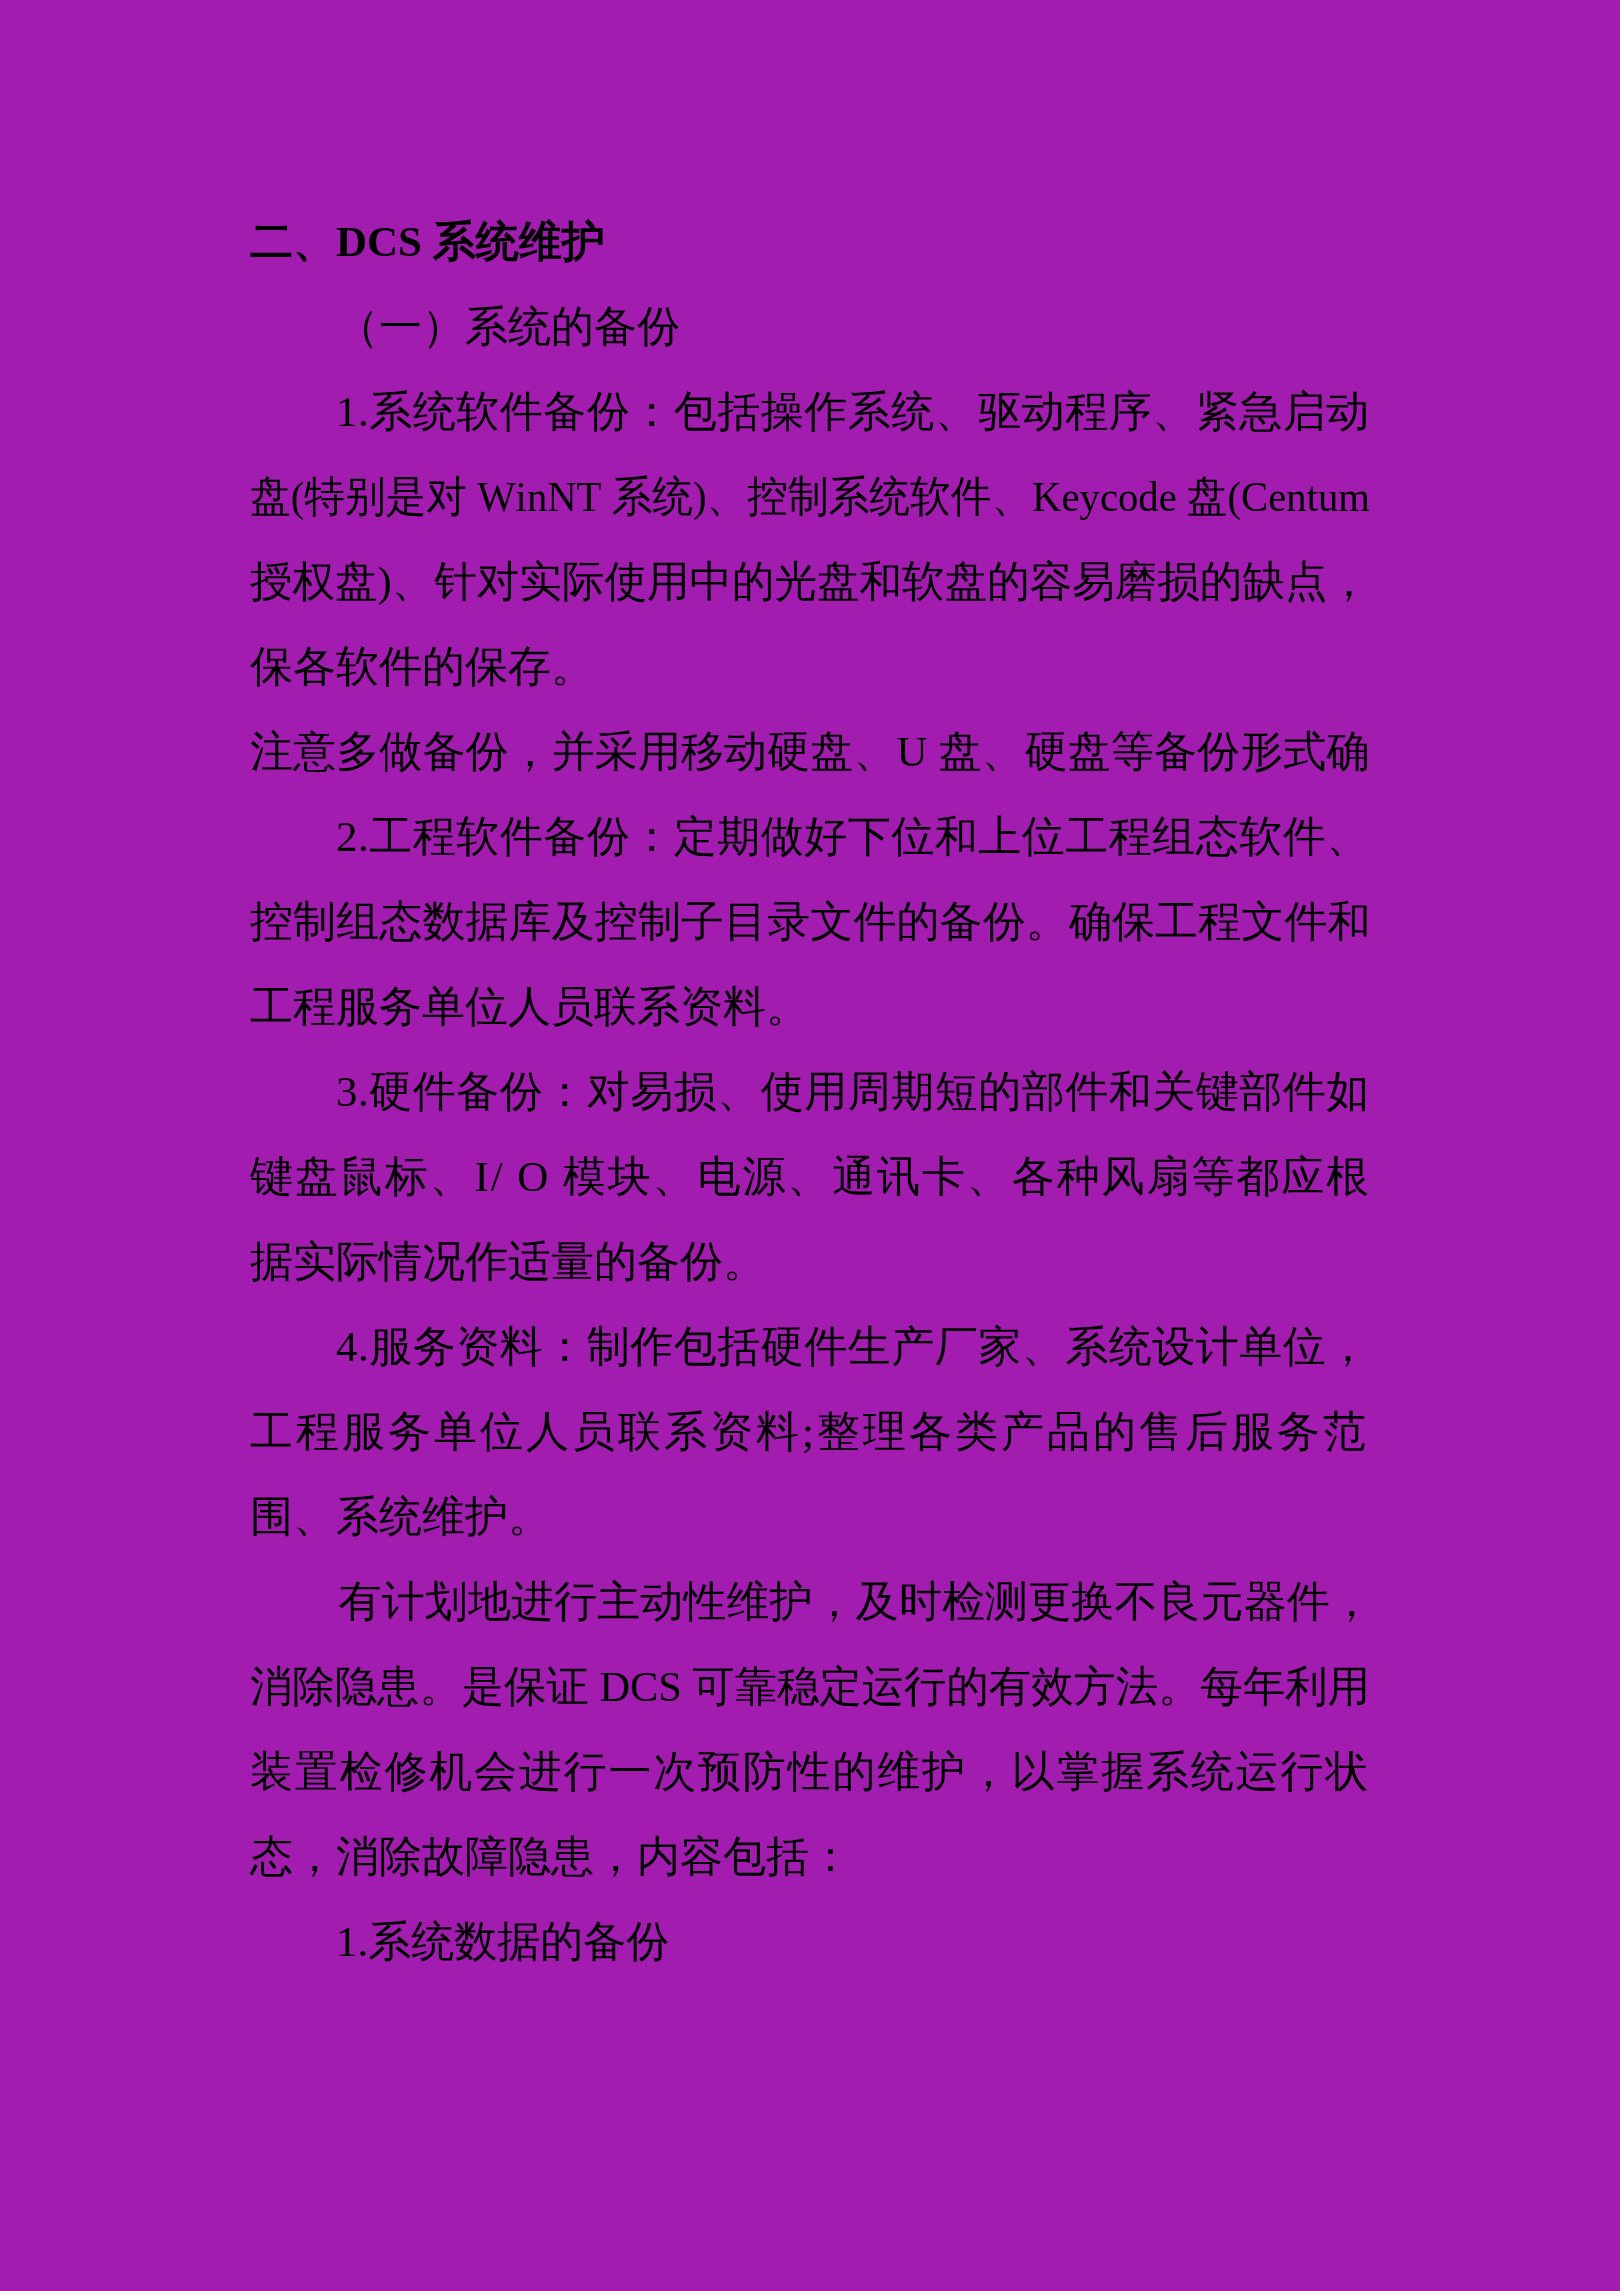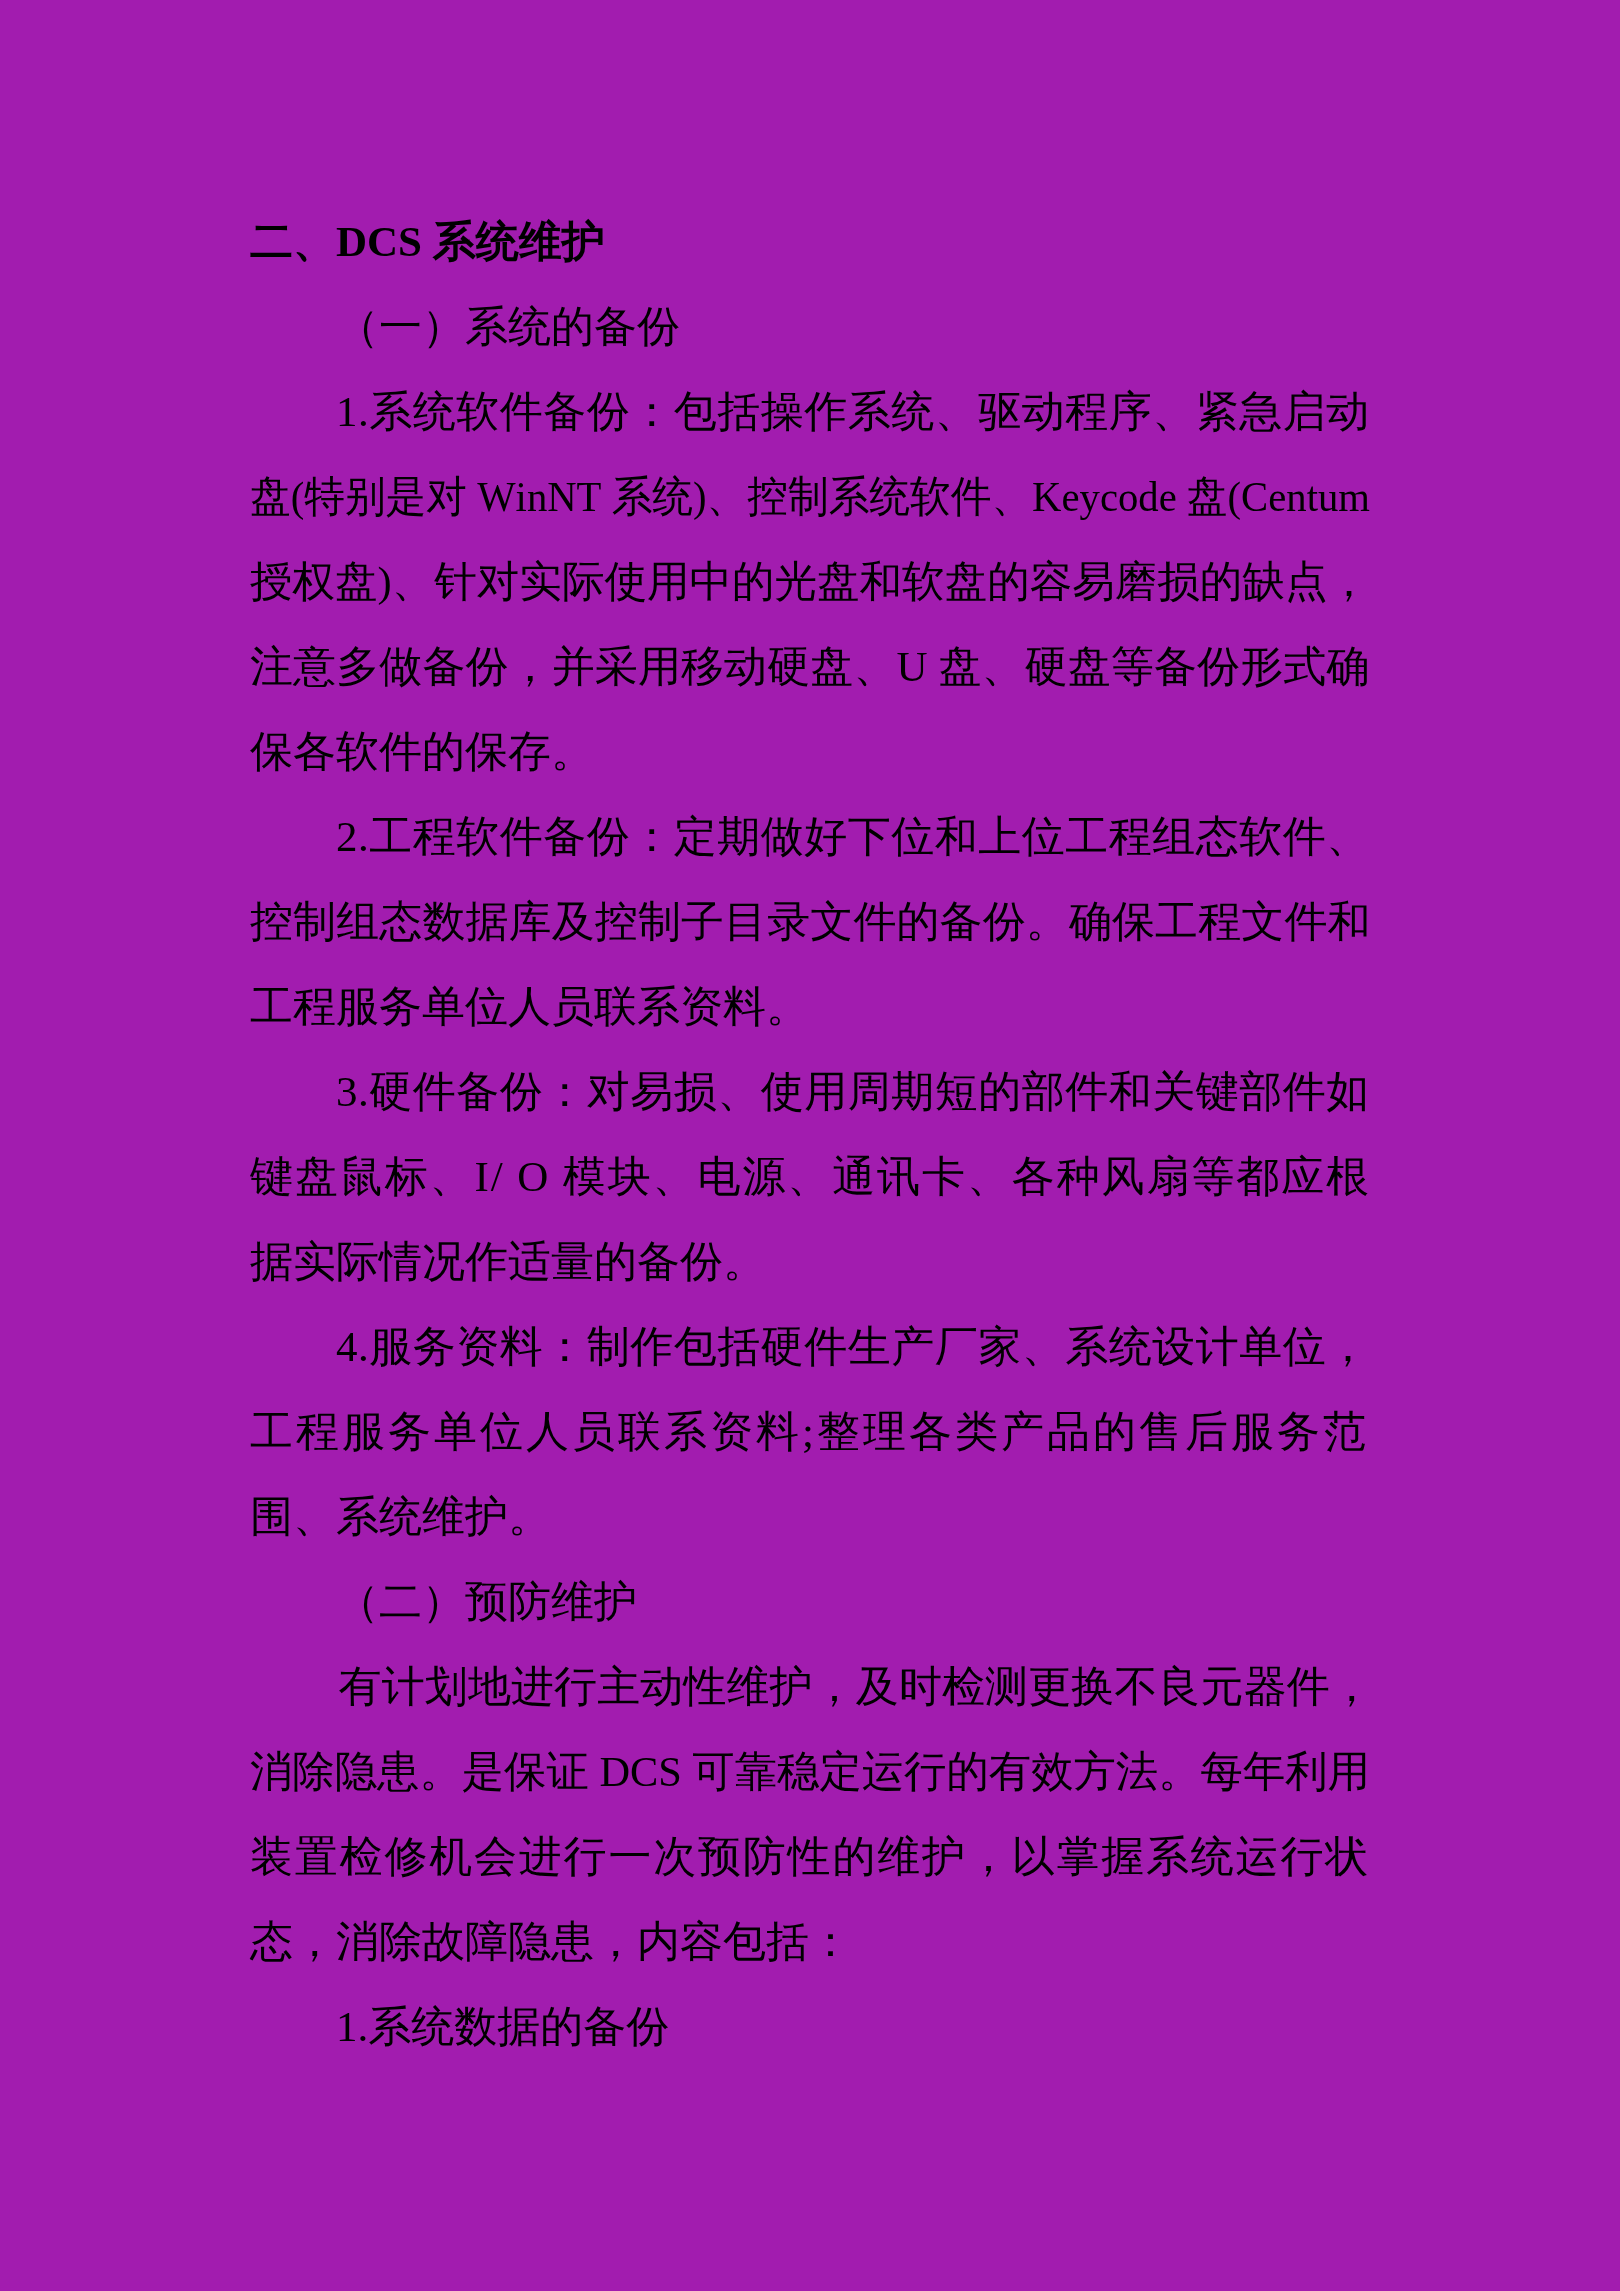--- a/index.html
+++ b/index.html
@@ -40,32 +40,31 @@
 </head>
 <body>
 
 <div class="page">
   <div class="doc">
       <div class="line bold">二、DCS 系统维护</div>
       <div class="line ind">（一）系统的备份</div>
       <div class="line ind" style="letter-spacing: 0.5px;">1.系统软件备份：包括操作系统、驱动程序、紧急启动</div>
       <div class="line" style="transform: scaleX(0.946277); transform-origin: left center;">盘(特别是对 WinNT 系统)、控制系统软件、Keycode 盘(Centum</div>
       <div class="line" style="transform: scaleX(0.989077); transform-origin: left center;">授权盘)、针对实际使用中的光盘和软盘的容易磨损的缺点，</div>
+      <div class="line">保各软件的保存。</div>
       <div class="line" style="letter-spacing: 0.1px;">注意多做备份，并采用移动硬盘、U 盘、硬盘等备份形式确</div>
-      <div class="line">保各软件的保存。</div>
       <div class="line ind" style="letter-spacing: 0.5px;">2.工程软件备份：定期做好下位和上位工程组态软件、</div>
       <div class="line" style="letter-spacing: 0.1px;">控制组态数据库及控制子目录文件的备份。确保工程文件和</div>
       <div class="line">工程服务单位人员联系资料。</div>
       <div class="line ind" style="letter-spacing: 0.5px;">3.硬件备份：对易损、使用周期短的部件和关键部件如</div>
       <div class="line" style="letter-spacing: 1.9px;">键盘鼠标、I/ O 模块、电源、通讯卡、各种风扇等都应根</div>
       <div class="line">据实际情况作适量的备份。</div>
       <div class="line ind" style="letter-spacing: 0.5px;">4.服务资料：制作包括硬件生产厂家、系统设计单位，</div>
       <div class="line" style="letter-spacing: 3px;">工程服务单位人员联系资料;整理各类产品的售后服务范</div>
       <div class="line">围、系统维护。</div>
-      <div class="line ind">（二）预防维护</div>
       <div class="line ind" style="letter-spacing: 0.1px; text-align: right;">有计划地进行主动性维护，及时检测更换不良元器件，</div>
       <div class="line" style="transform: scaleX(0.98488); transform-origin: left center;">消除隐患。是保证 DCS 可靠稳定运行的有效方法。每年利用</div>
       <div class="line" style="letter-spacing: 1.8px;">装置检修机会进行一次预防性的维护，以掌握系统运行状</div>
       <div class="line">态，消除故障隐患，内容包括：</div>
       <div class="line ind">1.系统数据的备份</div>
     </div>
 </div>
 
 
 </body></html>

